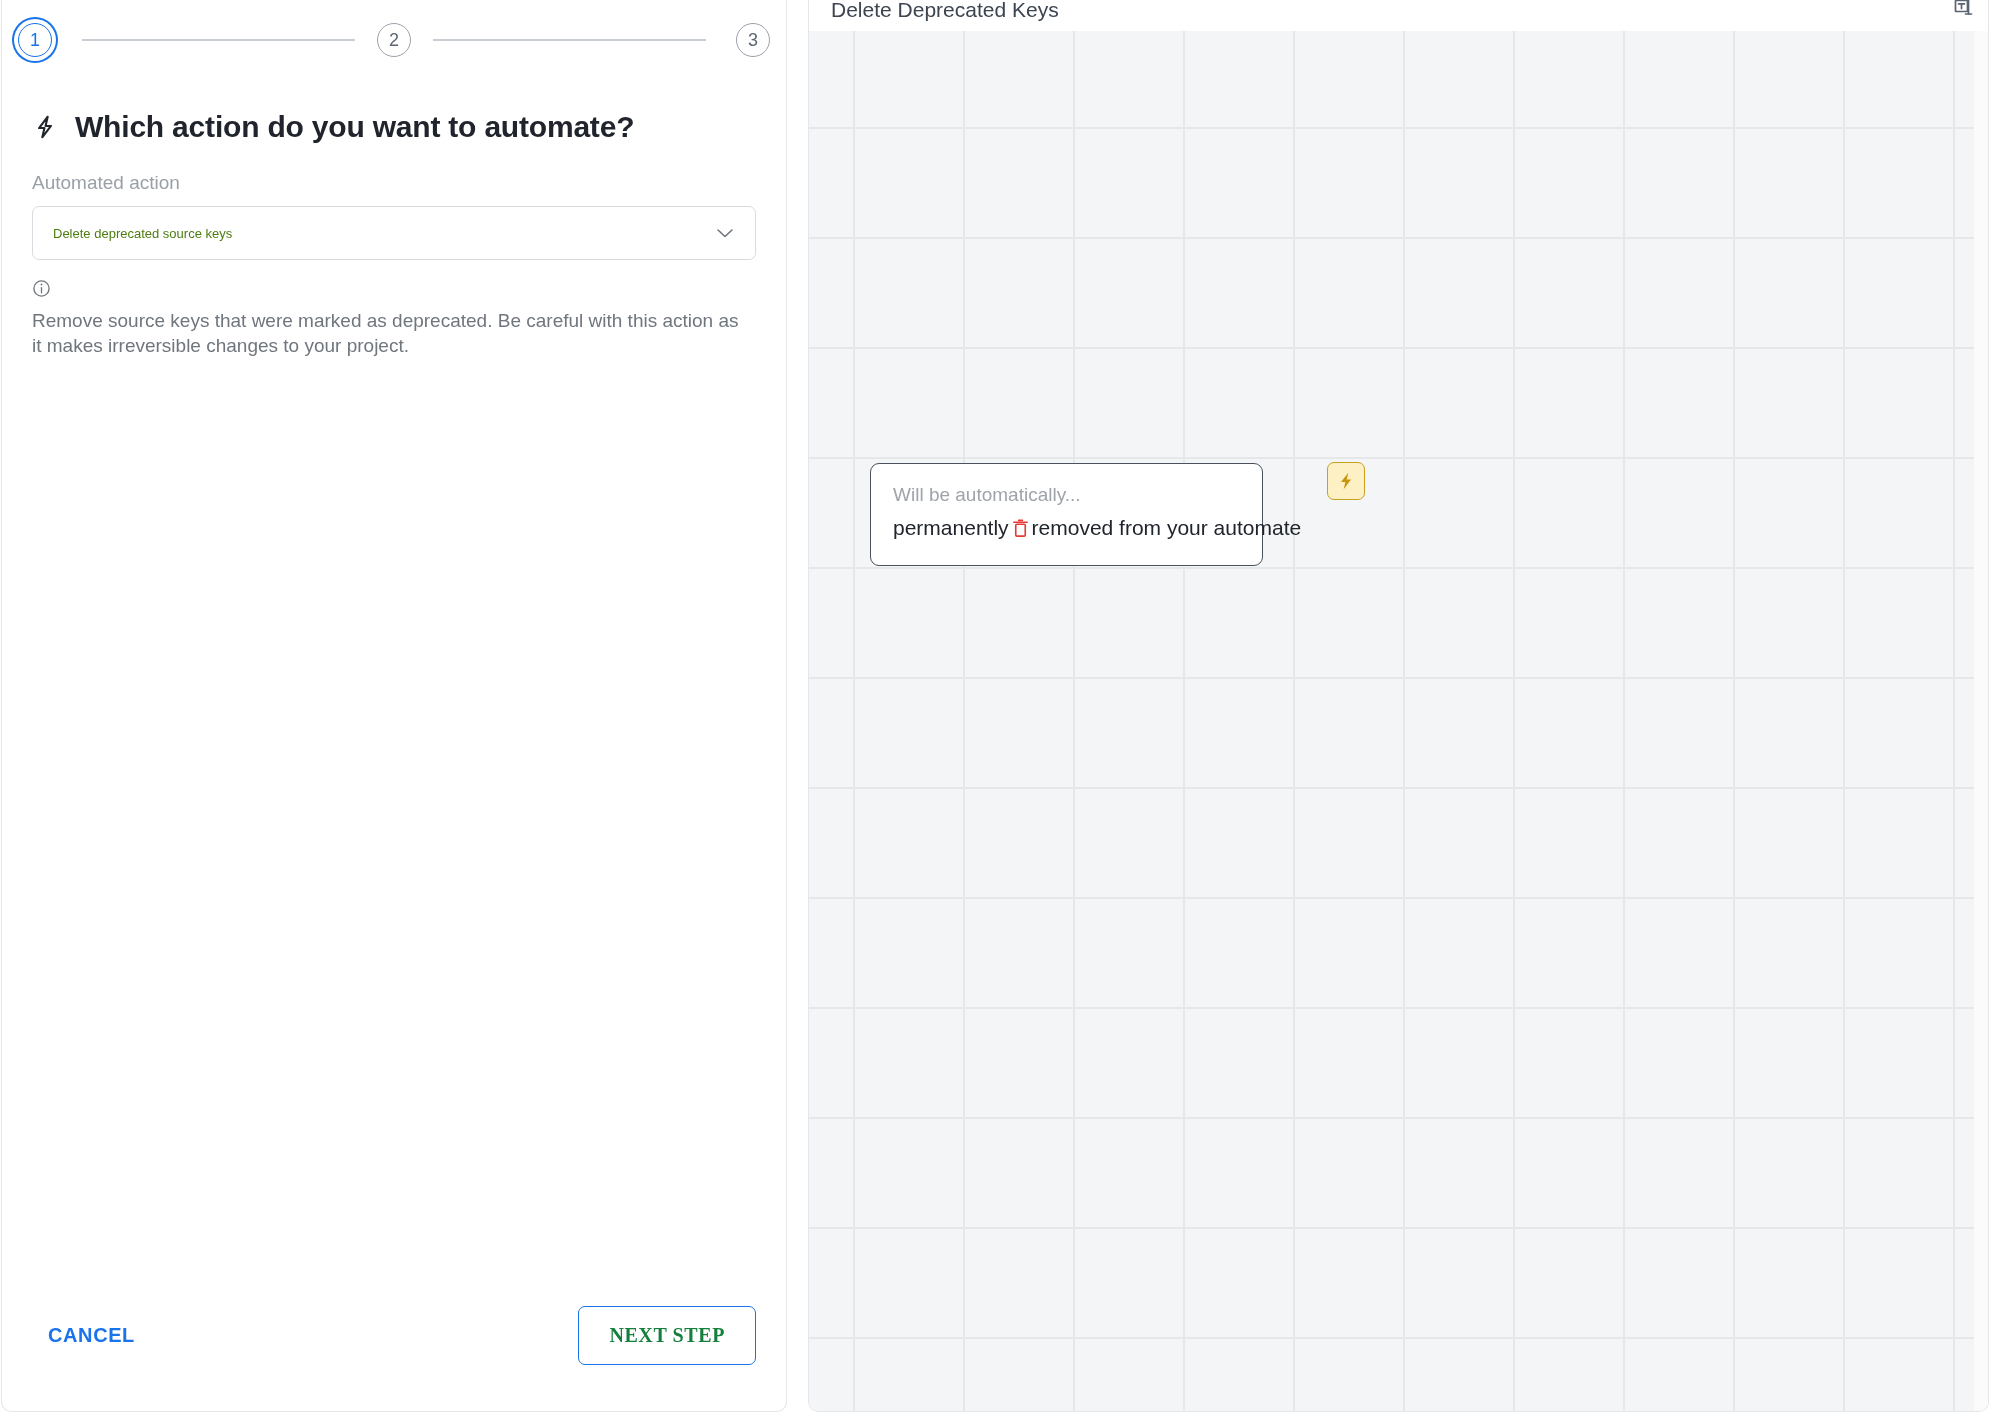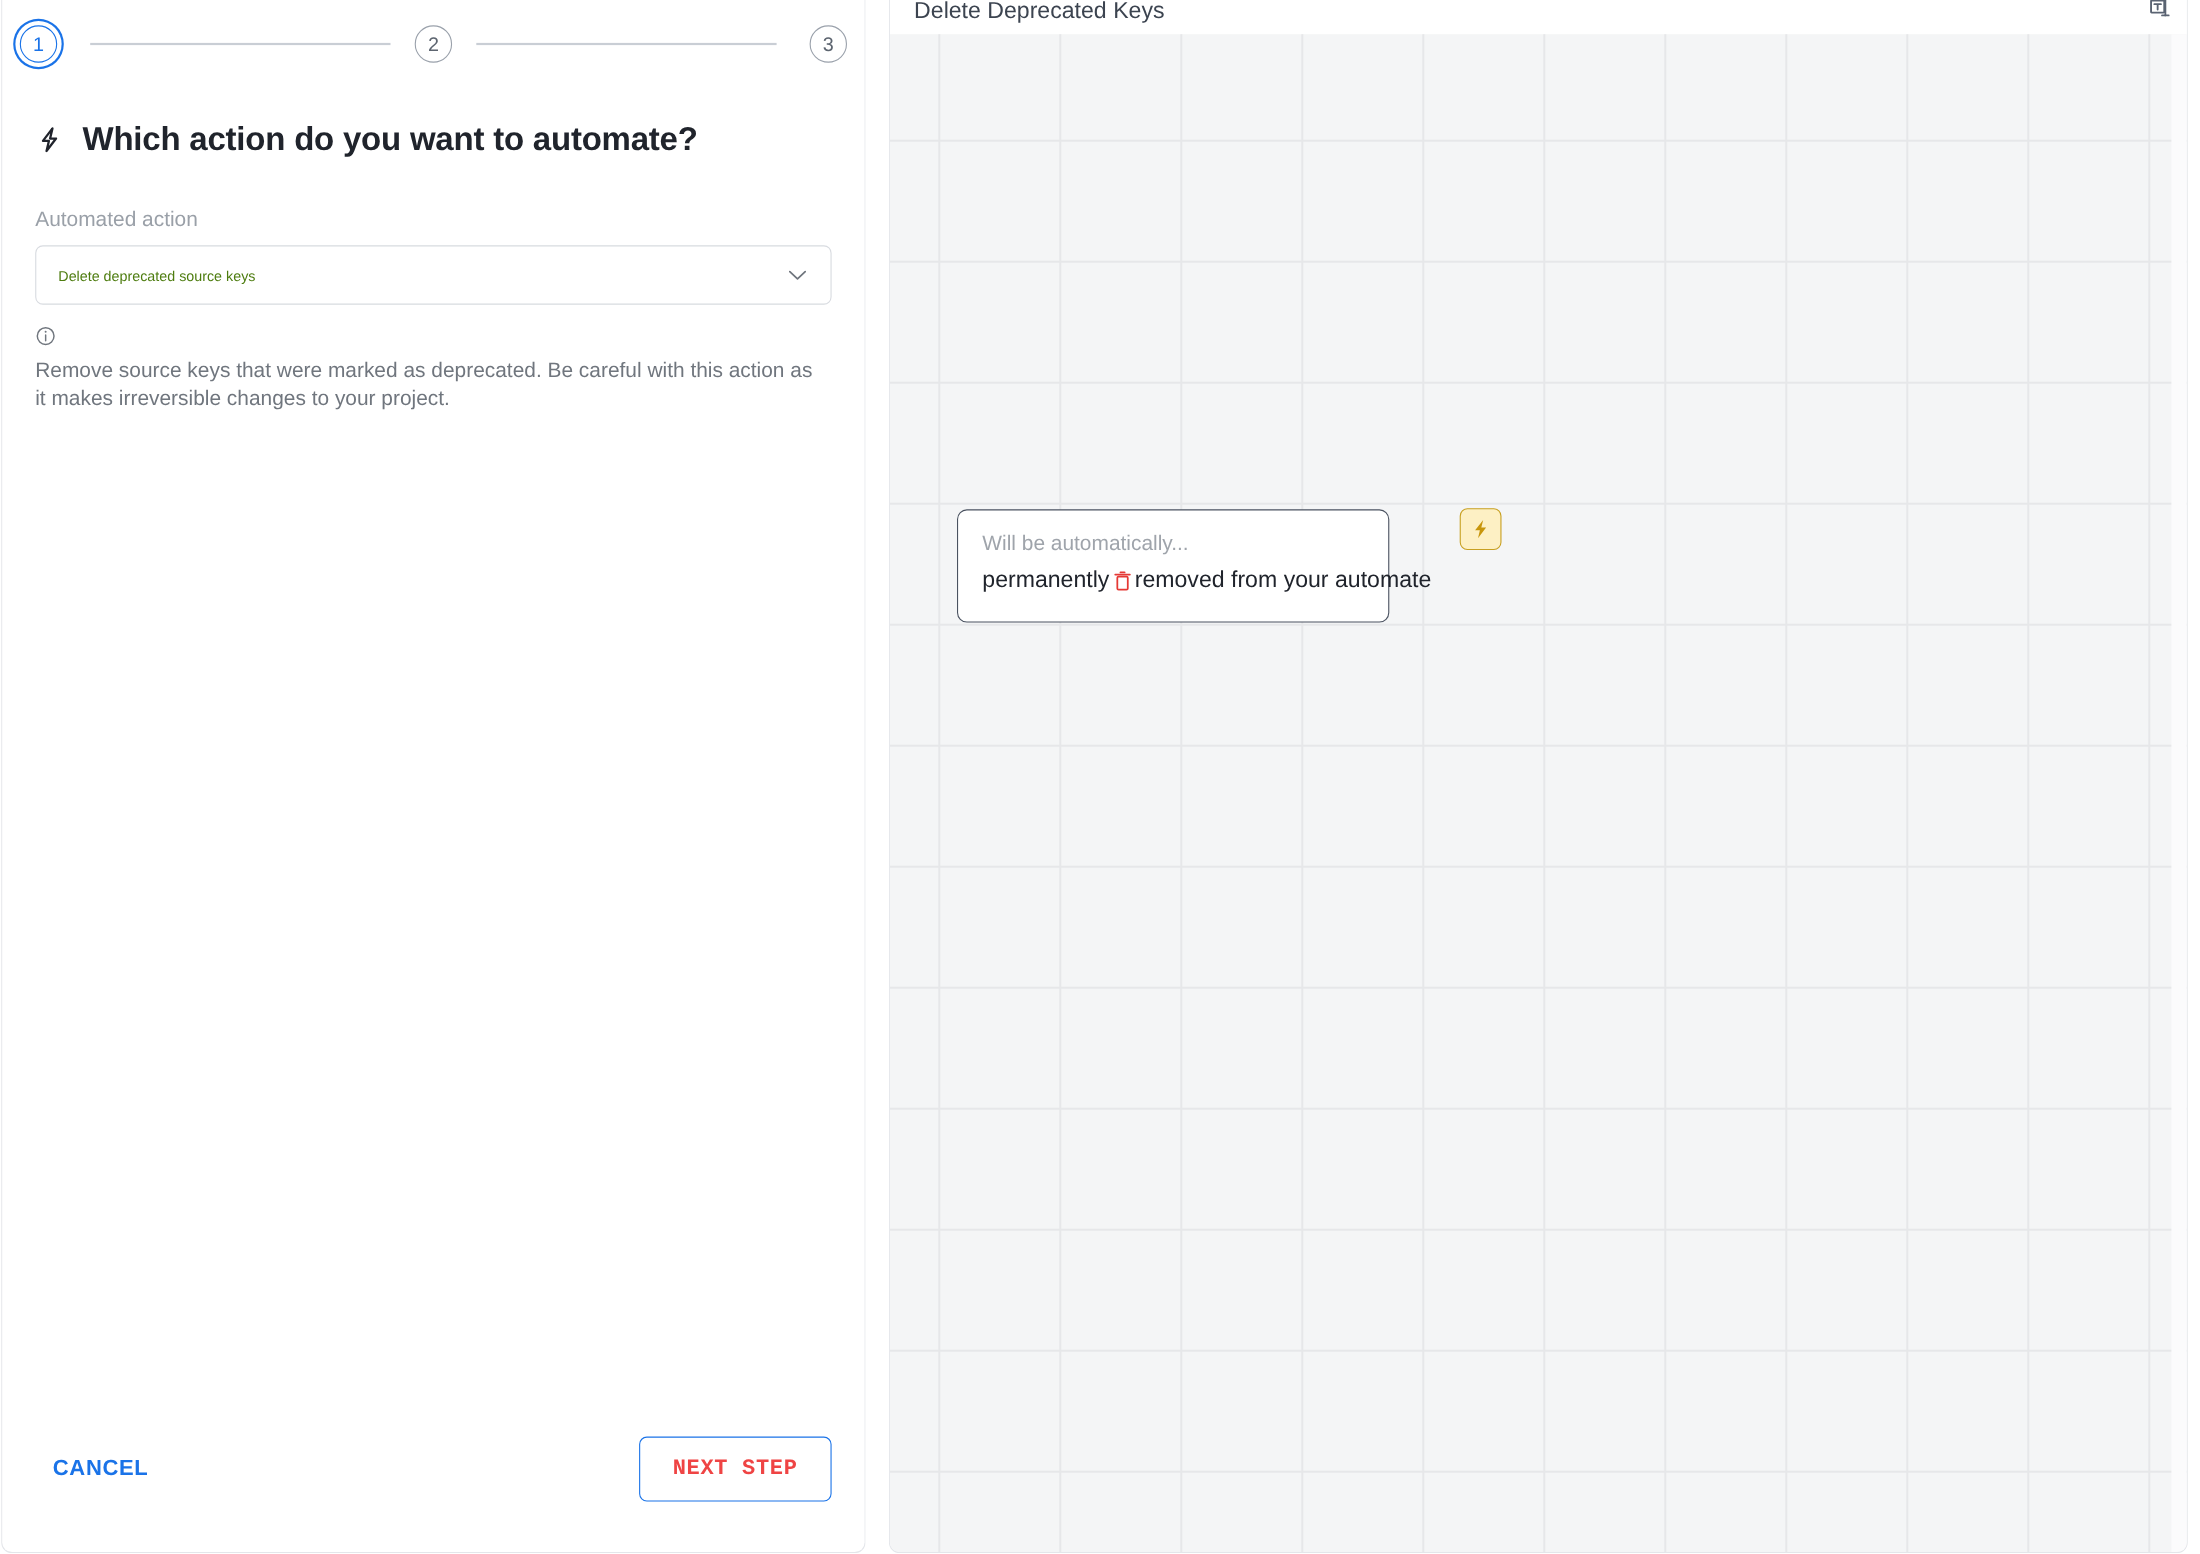--- a/index.html
+++ b/index.html
@@ -87,21 +87,21 @@
     display: block;
   }
   .wizard-heading .heading-text {
     font-size: 30px;
     font-weight: bold;
     color: #20242c;
     letter-spacing: -0.2px;
   }
 
   
-  .field-block { padding: 0 30px; margin-top: 45px; }
+  .field-block { padding: 0 30px; margin-top: 28px; }
   .field-label {
     font-size: 19px;
     color: #9aa0a8;
     margin-bottom: 12px;
     display: block;
   }
   .select-box {
     position: relative;
     height: 54px;
     border: 1px solid #d8dbe0;
@@ -150,28 +150,28 @@
     font-size: 20px;
     font-weight: bold;
     letter-spacing: 0.6px;
     cursor: pointer;
     padding: 12px 16px;
     font-family: "Liberation Sans", sans-serif;
   }
   .btn-outline {
     background: #fff;
     border: 1.5px solid #1a73e8;
-    color: #ef4444;
+    color: #15803d;
     font-size: 20px;
     font-weight: bold;
     letter-spacing: 0.6px;
     border-radius: 7px;
     padding: 17px 30px;
     cursor: pointer;
-    font-family: Liberation Mono, monospace;
+    font-family: Liberation Serif, serif;
   }
 
   
   .canvas-panel {
     position: absolute;
     left: 808px;
     top: -12px;
     width: 1181px;
     height: 1424px;
     border: 1px solid #e4e6ea;

